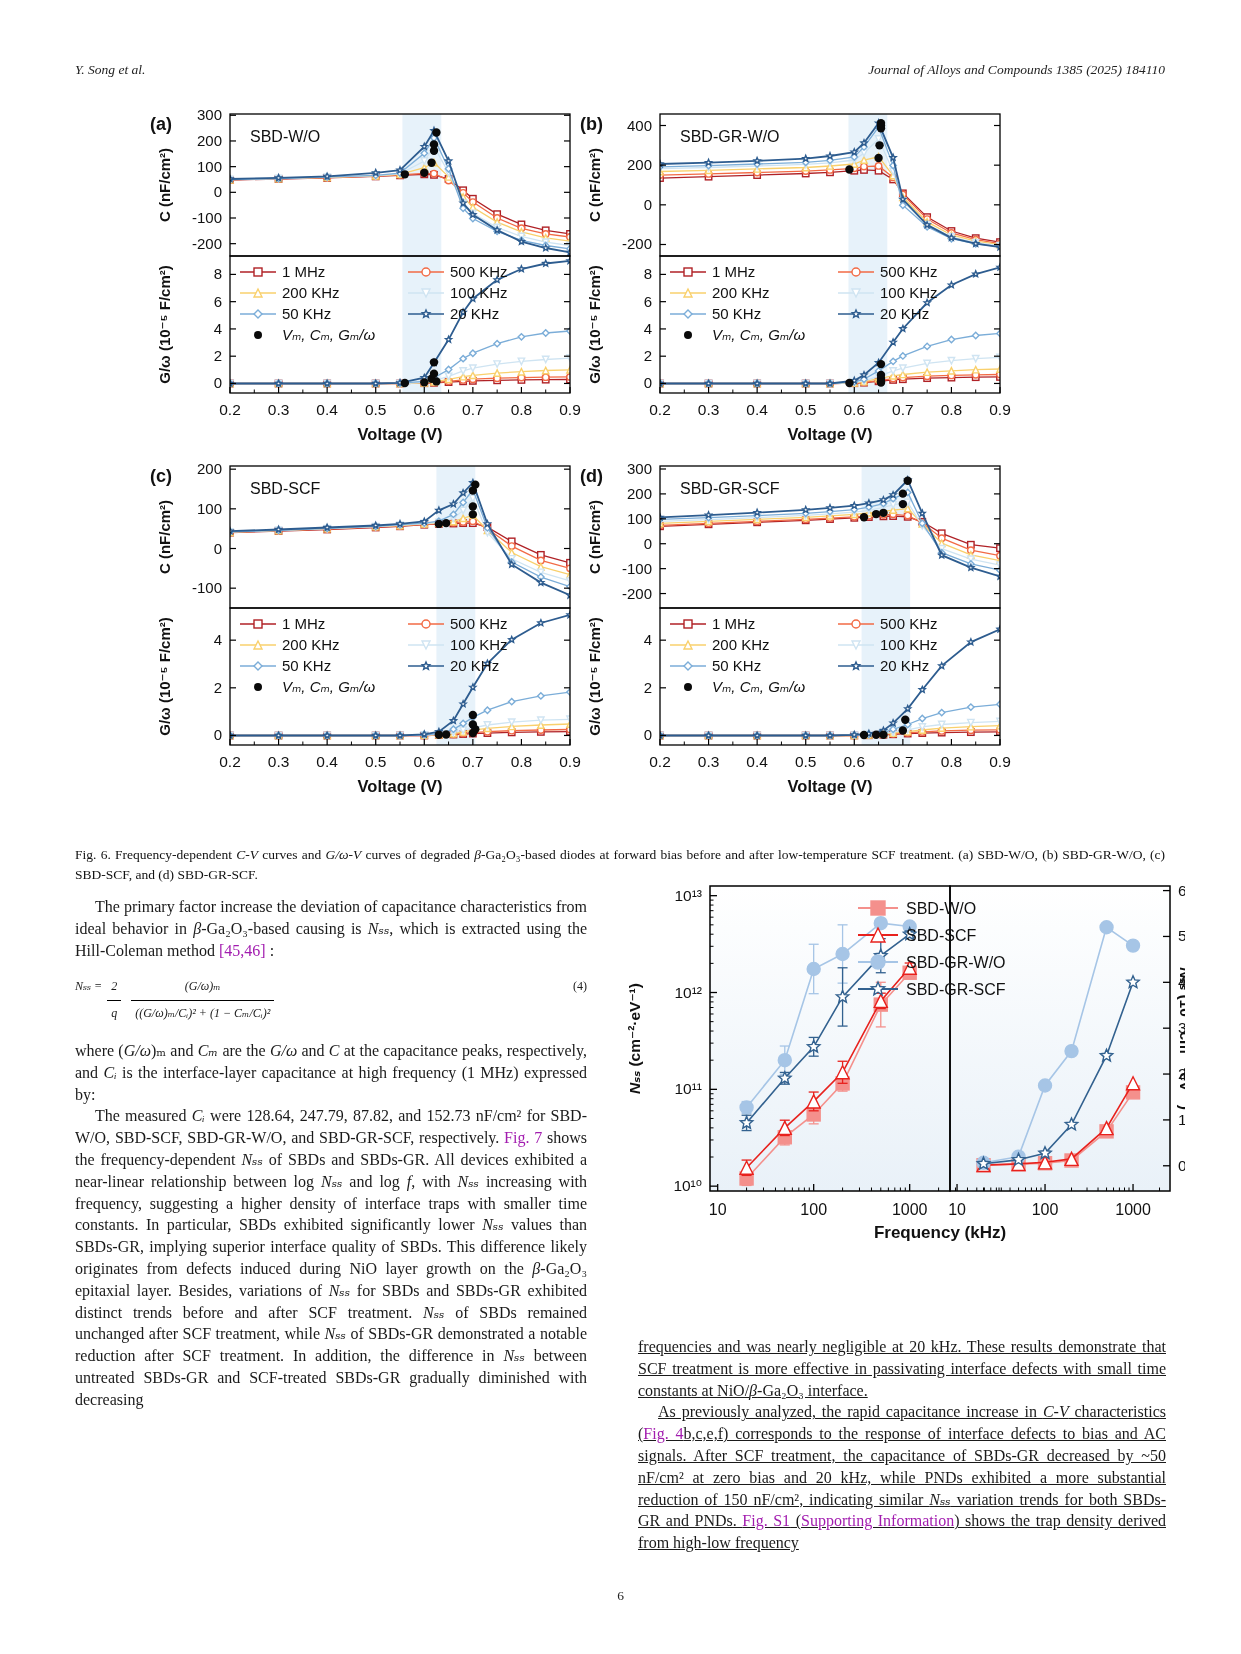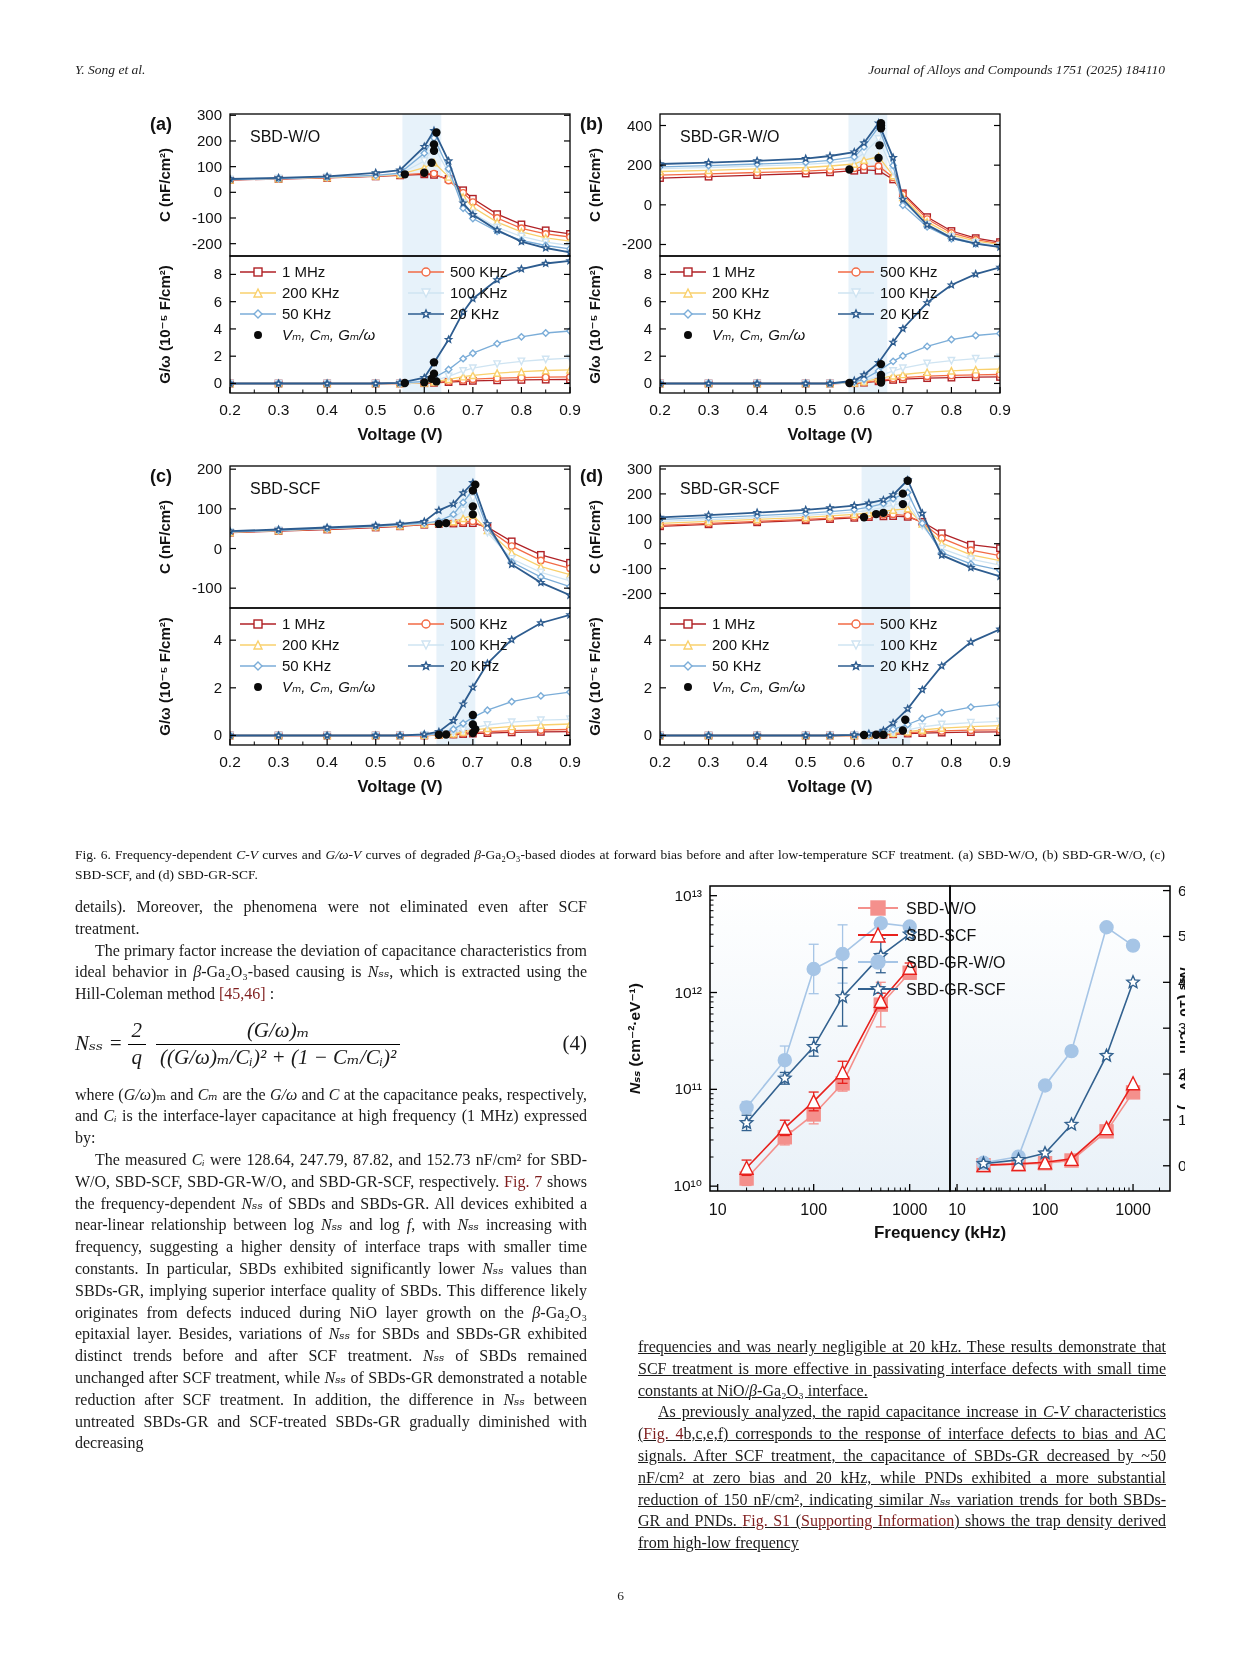--- a/index.html
+++ b/index.html
@@ -10,40 +10,40 @@
   .fig6{position:absolute;left:148px;top:98px;}
   .fig7{position:absolute;left:610px;top:866px;}
   .cap{font-size:13.5px;line-height:1.5;text-align:justify;color:#111;}
   .cap6{position:absolute;left:75px;top:845px;width:1090px;}
   .cap7{position:absolute;left:638px;top:1262px;width:528px;}
   .col{position:absolute;font-size:16px;line-height:21.8px;text-align:justify;}
   .colL{left:75px;top:896px;width:512px;}
   .colR{left:638px;top:1336px;width:528px;text-decoration:underline;}
   .para{margin:0;}
   .para.ind{text-indent:20px;}
-  .seg-link{color:#7f1d1d;}
+  .seg-link{color:#a21caf;}
   .seg-it{font-style:italic;}
   .seg-bold{font-weight:normal;}
-  .eq{display:flex;align-items:center;margin:15px 0;font-size:21px;}
+  .eq{display:flex;align-items:flex-start;margin:15px 0;font-size:12px;}
   .eq .it{font-style:italic;}
   .frac{display:inline-flex;flex-direction:column;align-items:center;margin:0 5px;font-style:italic;}
   .frac .num{padding:0 4px 2px;}
   .frac .den{border-top:1.3px solid #000;padding:2px 4px 0;}
   .eqnum{margin-left:auto;font-style:normal;}
   .pagenum{position:absolute;left:0;right:0;top:1588px;text-align:center;font-size:13.5px;color:#222;}
   svg text{font-family:"Liberation Sans","DejaVu Sans",sans-serif;fill:#111;}
 </style>
 </head>
 <body>
 
 <div class="page">
 
   <div class="header">
     <span>Y. Song et al.</span>
-    <span>Journal of Alloys and Compounds 1751 (2025) 184110</span>
+    <span>Journal of Alloys and Compounds 1385 (2025) 184110</span>
   </div>
 
   <svg id="fig6" class="fig6" width="890" height="705" viewBox="0 0 890 705">
       <g transform="translate(0,0)">
         <rect x="254.42857142857144" y="16" width="38.85714285714283" height="279" fill="#e7f2fa"></rect>
         <path d="M82.0 82.0L130.6 81.0L179.1 79.9L227.7 78.4L252.0 77.4L276.3 76.3L286.0 76.9L300.6 81.0L315.1 92.3L324.9 100.7L349.1 116.1L373.4 126.4L397.7 132.3L422.0 135.9" fill="none" stroke="#b02126" stroke-width="1.3" clip-path="url(#f6c0)"></path>
         <rect x="78.8" y="78.79276672694394" width="6.4" height="6.4" fill="#fff" stroke="#b02126" stroke-width="1.4" clip-path="url(#f6c0)"></rect>
         <rect x="127.37142857142855" y="77.76564195298373" width="6.4" height="6.4" fill="#fff" stroke="#b02126" stroke-width="1.4" clip-path="url(#f6c0)"></rect>
         <rect x="175.94285714285718" y="76.7385171790235" width="6.4" height="6.4" fill="#fff" stroke="#b02126" stroke-width="1.4" clip-path="url(#f6c0)"></rect>
         <rect x="224.51428571428573" y="75.19783001808317" width="6.4" height="6.4" fill="#fff" stroke="#b02126" stroke-width="1.4" clip-path="url(#f6c0)"></rect>
@@ -1149,21 +1149,20 @@
         <rect x="82" y="16" width="340" height="142"></rect>
       </clipPath>
       <clipPath id="f6g3">
         <rect x="82" y="158" width="340" height="137"></rect>
       </clipPath>
     </svg>
 
   <div class="cap cap6"><span class="seg-bold">Fig. 6.</span><span> Frequency-dependent </span><span class="seg-it">C-V</span><span> curves and </span><span class="seg-it">G/ω-V</span><span> curves of degraded </span><span class="seg-it">β</span><span>-Ga₂O₃-based diodes at forward bias before and after low-temperature SCF treatment. (a) SBD-W/O, (b) SBD-GR-W/O, (c) SBD-SCF, and (d) SBD-GR-SCF.</span></div>
 
   <div class="col colL">
-    <div class="para"><span>details). Moreover, the phenomena were not eliminated even after SCF treatment.</span></div>
     <div class="para ind"><span>The primary factor increase the deviation of capacitance characteristics from ideal behavior in </span><span class="seg-it">β</span><span>-Ga₂O₃-based causing is </span><span class="seg-it">Nₛₛ</span><span>, which is extracted using the Hill-Coleman method </span><span class="seg-link">[45,46]</span><span> :</span></div>
     <div class="eq">
       <span class="it">Nₛₛ =</span>
       <span class="frac">
         <span class="num">2</span>
         <span class="den">q</span>
       </span>
       <span class="frac">
         <span class="num">(G/ω)ₘ</span>
         <span class="den">((G/ω)ₘ/Cᵢ)² + (1 − Cₘ/Cᵢ)²</span>

